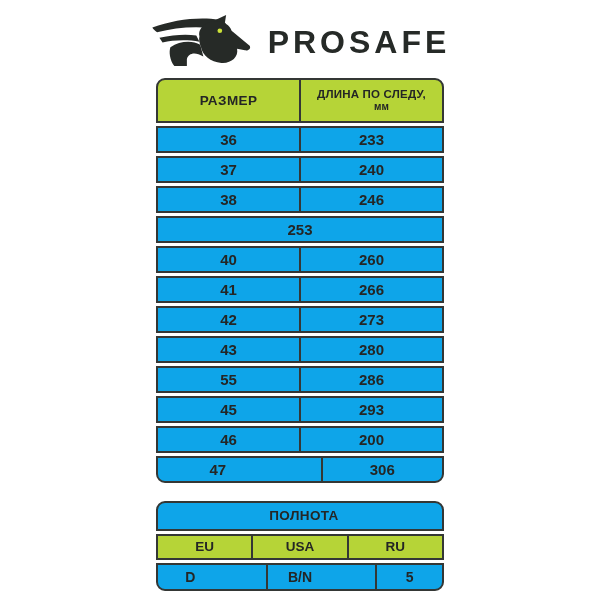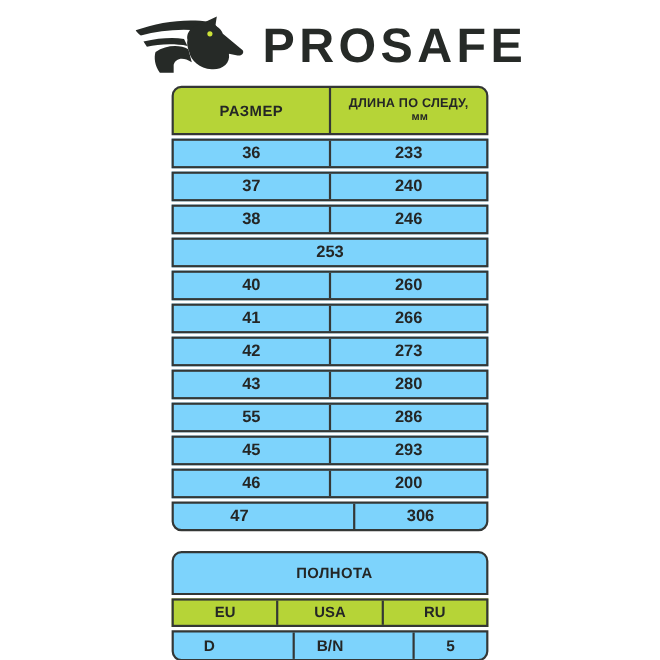--- a/index.html
+++ b/index.html
@@ -13,45 +13,45 @@
   .page{
     width:600px;height:600px;box-sizing:border-box;
     padding-top:12px;background:#ffffff;
     font-family:"Liberation Sans", sans-serif;
     -webkit-font-smoothing:antialiased;
   }
   
   .logo{display:flex;align-items:center;justify-content:center;gap:16px;height:60px;margin-bottom:6px;}
   .logo svg{display:block;}
   .brand-text{
-    font-size:44px;font-weight:bold;letter-spacing:4px;
+    font-size:32px;font-weight:bold;letter-spacing:4px;
     color:var(--logo);line-height:1;
   }
   
   .table{width:288px;margin:0 auto;}
   .trow{
-    display:flex;box-sizing:border-box;background:#7dd3fc;
+    display:flex;box-sizing:border-box;background:#0ea5e9;
     border:2px solid var(--border);
     height:27px;margin-bottom:3px;
   }
   .trow.header{background:var(--accent);height:45px;}
   .trow.first{border-radius:9px 9px 0 0;}
   .trow.last{border-radius:0 0 9px 9px;margin-bottom:12px;gap:43px;}
   .cell{
     flex:1;display:flex;flex-direction:column;
     align-items:center;justify-content:center;
     font-weight:bold;color:var(--text);font-size:15px;line-height:1;
   }
   .cell + .cell{border-left:2px solid var(--border);}
   .cell .l1{font-size:11.5px;letter-spacing:.2px;}
   .cell .l2{font-size:10px;margin-top:2px;padding-left:20px;}
   .header .cell.one-line{font-size:13.5px;letter-spacing:.4px;}
   
   .table.width{margin-top:18px;}
-  .trow.title{height:40px;padding-left:8px;}
+  .trow.title{height:30px;padding-left:8px;}
   .trow.title .cell{font-size:13.5px;letter-spacing:.4px;}
   .trow.cols{background:var(--accent);height:26px;text-align:center;}
   .trow.cols .cell{font-size:13.5px;}
   .trow.vals{height:28px;}
   .trow.vals .cell{font-size:14px;}
 </style>
 </head>
 <body>
 
 <div class="page">

